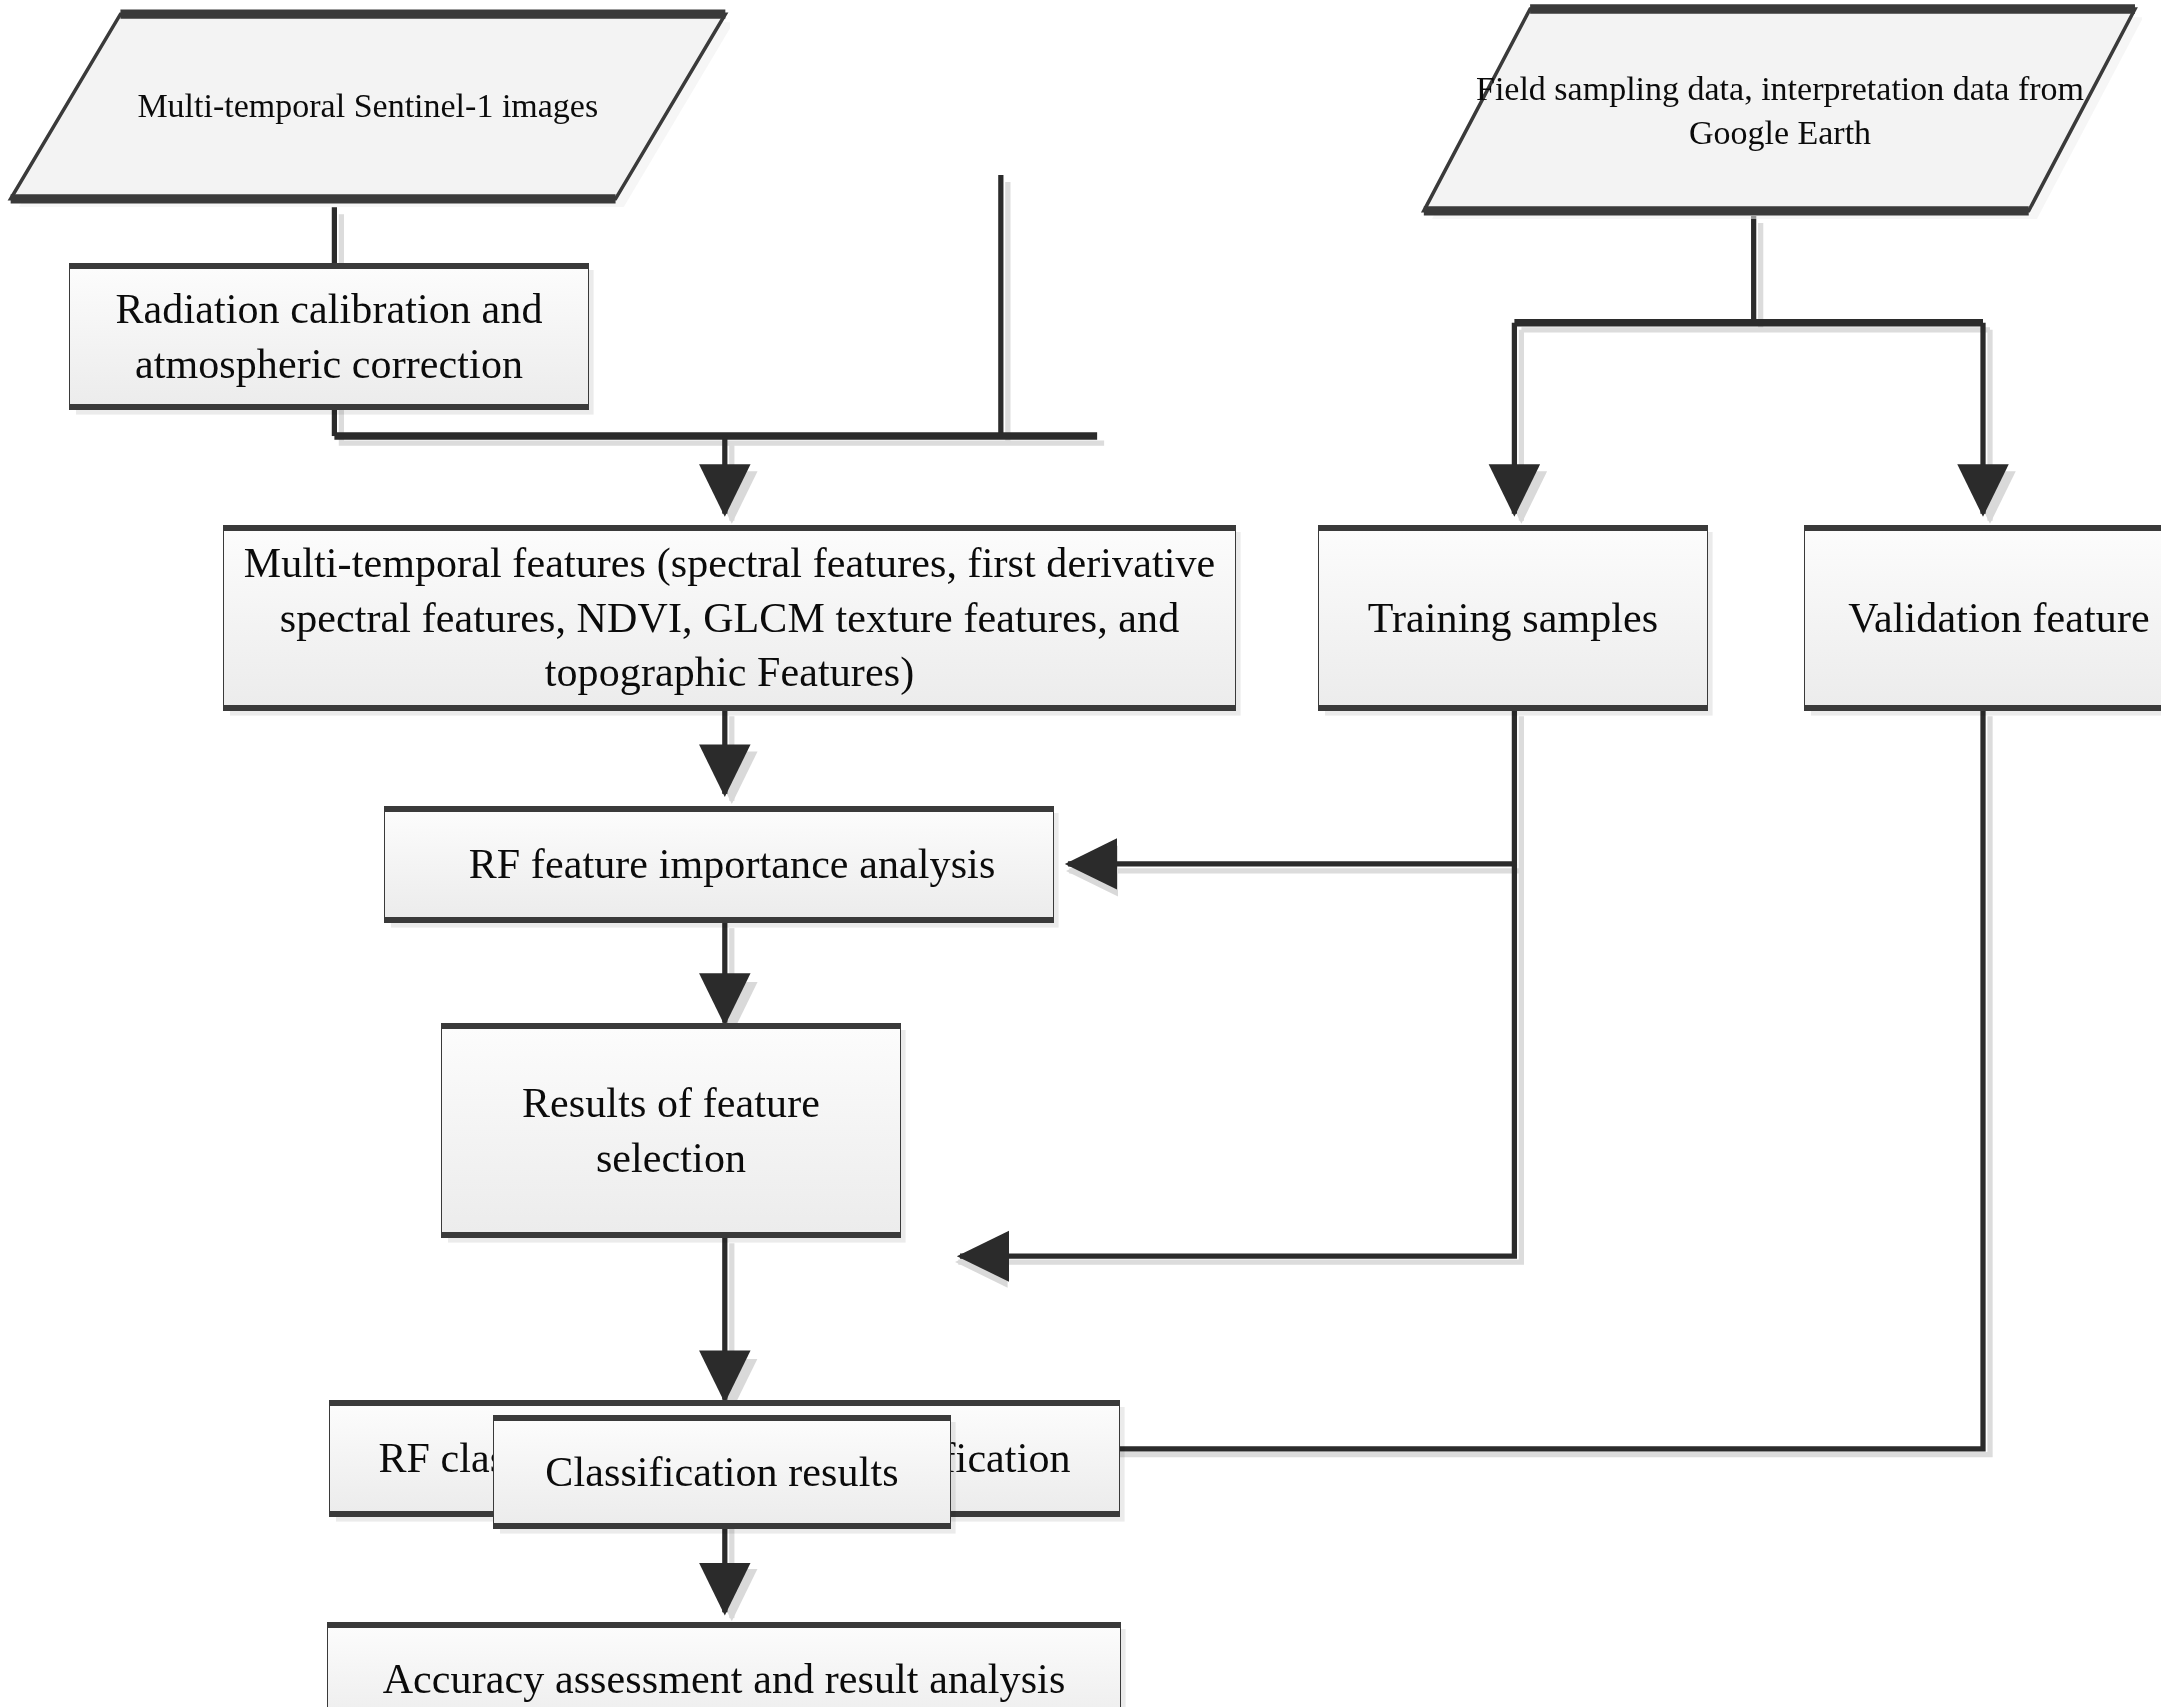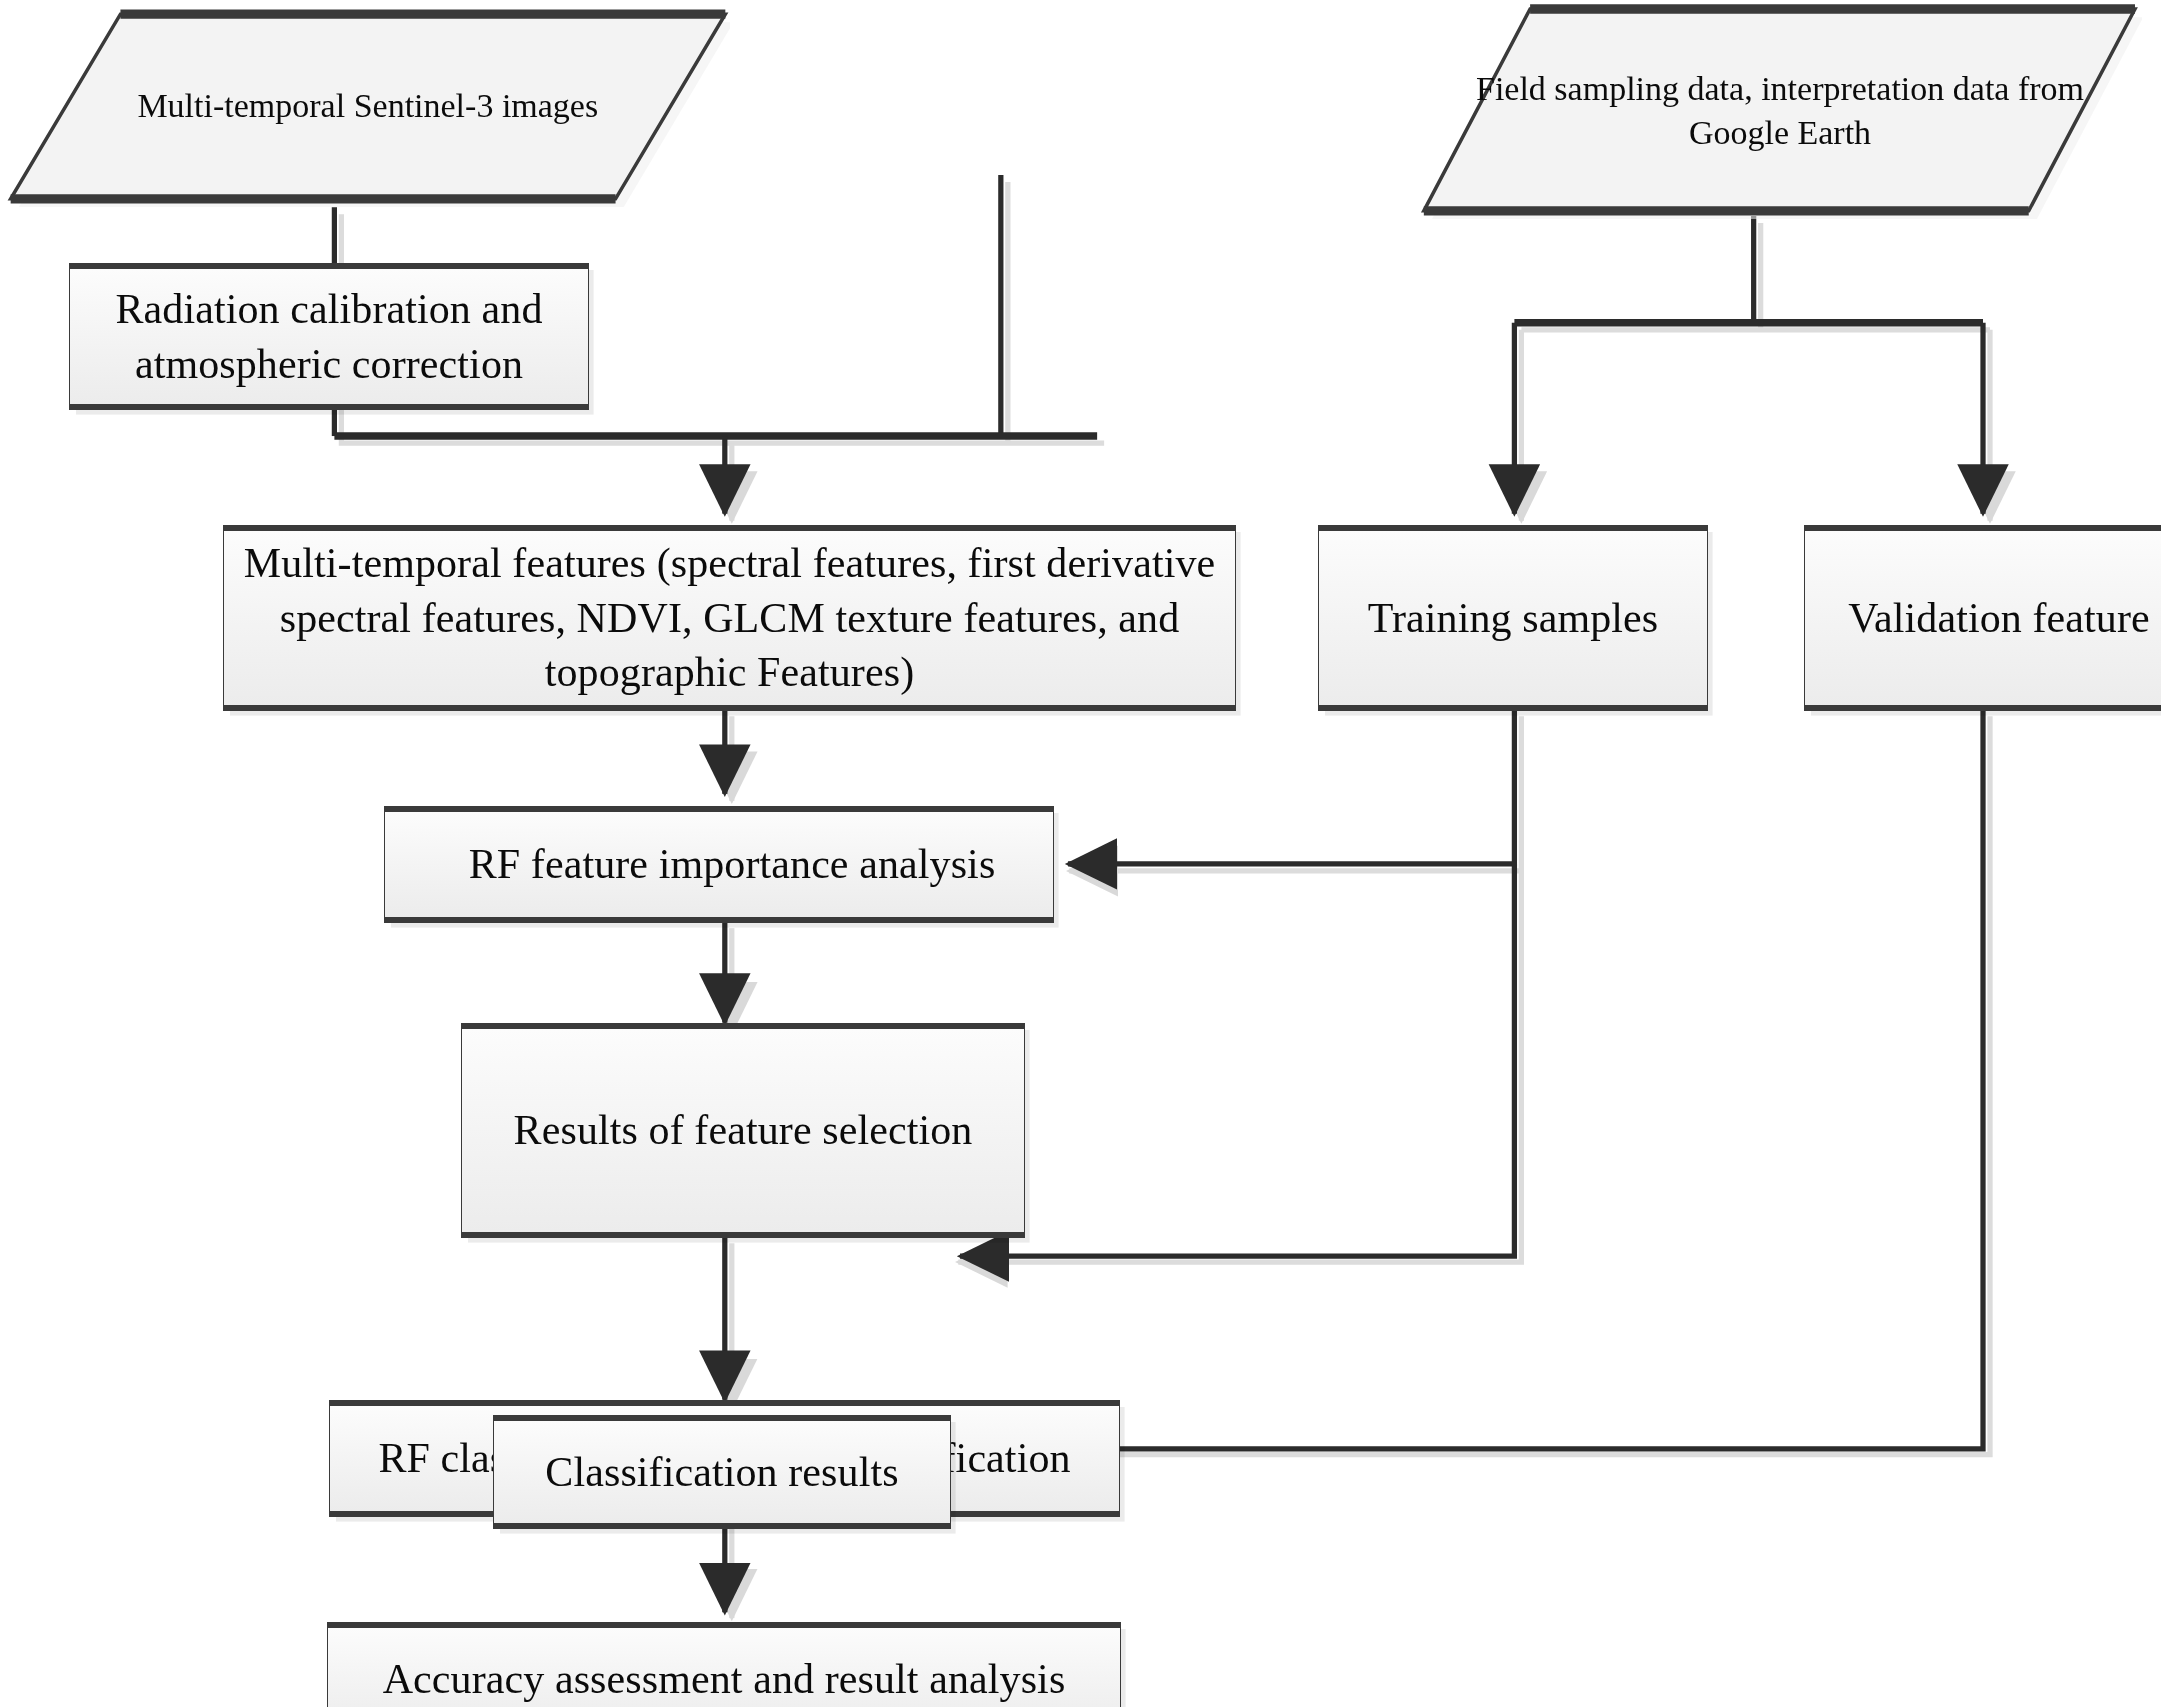--- a/index.html
+++ b/index.html
@@ -119,21 +119,21 @@
     </g>
   </svg>
 
   <div class="node para" style="left:5.8px;top:5.8px;width:724px;height:201px;">
     <svg viewBox="0 0 1240 345" preserveAspectRatio="none">
       <polygon points="196,14 1232,14 1044,331 8,331" fill="#eeeeee" opacity="0.55" transform="translate(14,14)"></polygon>
       <polygon points="196,14 1232,14 1044,331 8,331" fill="#f3f3f3" stroke="#3a3a3a" stroke-width="6"></polygon>
       <line x1="196" y1="14" x2="1232" y2="14" stroke="#3a3a3a" stroke-width="16"></line>
       <line x1="8" y1="331" x2="1044" y2="331" stroke="#3a3a3a" stroke-width="16"></line>
     </svg>
-    <div class="txt">Multi-temporal Sentinel-3 images</div>
+    <div class="txt">Multi-temporal Sentinel-1 images</div>
   </div>
 
 
   <div class="node para" style="left:1418px;top:2.3px;width:724px;height:217px;">
     <svg viewBox="0 0 1240 372" preserveAspectRatio="none">
       <polygon points="192,12 1228,12 1046,358 10,358" fill="#eeeeee" opacity="0.55" transform="translate(14,14)"></polygon>
       <polygon points="192,12 1228,12 1046,358 10,358" fill="#f3f3f3" stroke="#3a3a3a" stroke-width="6"></polygon>
       <line x1="192" y1="12" x2="1228" y2="12" stroke="#3a3a3a" stroke-width="16"></line>
       <line x1="10" y1="358" x2="1046" y2="358" stroke="#3a3a3a" stroke-width="16"></line>
     </svg>
@@ -153,21 +153,21 @@
   </div>
 
   <div class="node rect" style="left:1804px;top:525px;width:390px;height:186px;">
     <div class="txt">Validation feature</div>
   </div>
 
   <div class="node rect" style="left:384px;top:806px;width:670px;height:117px;padding-left:26px;">
     <div class="txt">RF feature importance analysis</div>
   </div>
 
-  <div class="node rect" style="left:461px;top:1023px;width:564px;height:215px;">
+  <div class="node rect" style="left:441px;top:1023px;width:460px;height:215px;">
     <div class="txt">Results of feature selection</div>
   </div>
 
   <div class="node rect" style="left:329px;top:1400px;width:791px;height:117px;">
     <div class="txt">RF classification and SVM classification</div>
   </div>
 
 <div class="node rect" style="left: 493px; top: 1415px; width: 458px; height: 114px;">
       <div class="txt">Classification results</div>
     </div>

